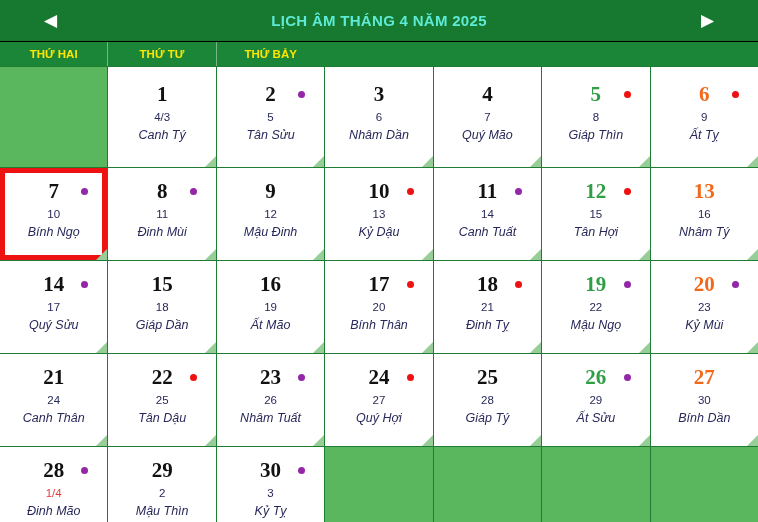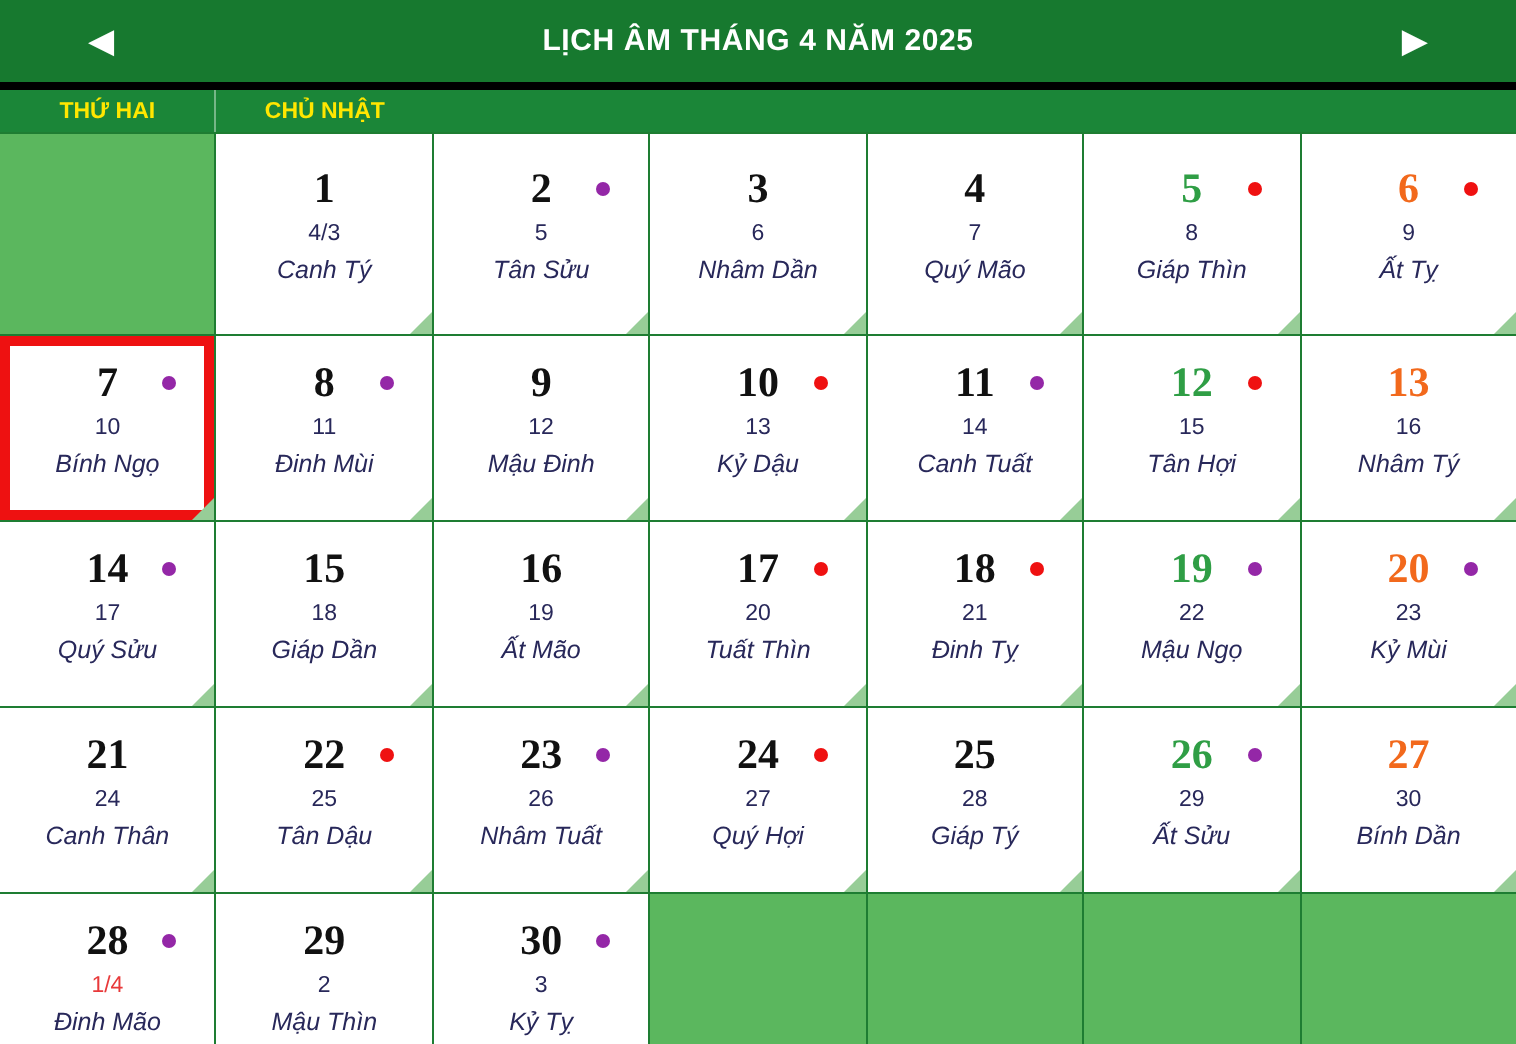--- a/index.html
+++ b/index.html
@@ -7,25 +7,25 @@
     width:758px; height:522px; overflow:hidden; position:relative;
     font-family:"Liberation Sans", sans-serif; background:#ffffff;
     box-sizing:border-box;
   }
   
   .titlebar {
     height:41px; background:#17792f; display:flex; align-items:center;
     justify-content:space-between; padding:0 44px; box-sizing:border-box;
   }
   .nav-arrow { color:#ffffff; font-size:17px; line-height:1; cursor:pointer; user-select:none; }
-  .title { color:#ffffff; font-weight:bold; font-size:15px; letter-spacing:.3px; }
+  .title { color:#5eead4; font-weight:bold; font-size:15px; letter-spacing:.3px; }
   
   .weekday-row {
     height:25px; display:grid; grid-template-columns:repeat(7,1fr);
-    background:#1b8638; border-top:4px solid #000000; box-sizing:border-box;
+    background:#1b8638; border-top:1px solid #000000; box-sizing:border-box;
   }
   .weekday {
     color:#ffe600; font-weight:bold; font-size:11.5px;
     display:flex; align-items:center; justify-content:center;
     border-right:1px solid rgba(255,255,255,.4); box-sizing:border-box;
   }
   .weekday:last-child { border-right:none; }
   
   .grid {
     display:grid; grid-template-columns:repeat(7,1fr);
@@ -64,21 +64,22 @@
 <div class="app">
 
   <div class="titlebar">
     <span class="nav-arrow">◀</span>
     <span class="title">LỊCH ÂM THÁNG 4 NĂM 2025</span>
     <span class="nav-arrow">▶</span>
   </div>
 
   <div class="weekday-row">
     <div class="weekday">THỨ HAI</div>
-    <div class="weekday">CHỦ NHẬT</div>
+    <div class="weekday">THỨ TƯ</div>
+    <div class="weekday">THỨ BẢY</div>
   </div>
 
   <div class="grid">
       <div class="cell empty"></div>
       <div class="cell day">
         <div class="numrow">
           <span class="daynum">1</span>
         </div>
         <div class="lunar">4/3</div>
         <div class="canchi">Canh Tý</div>
@@ -196,21 +197,21 @@
         </div>
         <div class="lunar">19</div>
         <div class="canchi">Ất Mão</div>
       </div>
       <div class="cell day">
         <div class="numrow">
           <span class="daynum">17</span>
           <span class="dot red"></span>
         </div>
         <div class="lunar">20</div>
-        <div class="canchi">Tuất Thìn</div>
+        <div class="canchi">Bính Thân</div>
       </div>
       <div class="cell day">
         <div class="numrow">
           <span class="daynum">18</span>
           <span class="dot red"></span>
         </div>
         <div class="lunar">21</div>
         <div class="canchi">Đinh Tỵ</div>
       </div>
       <div class="cell day">

